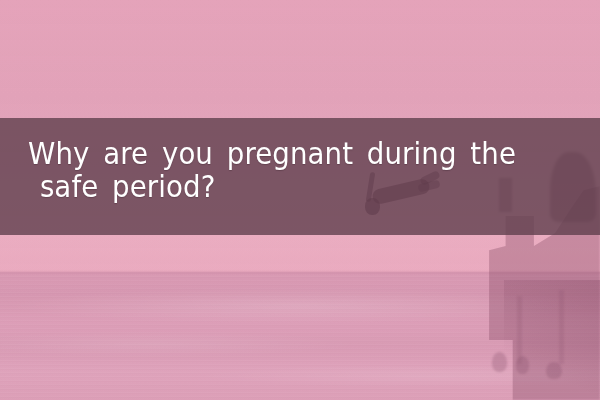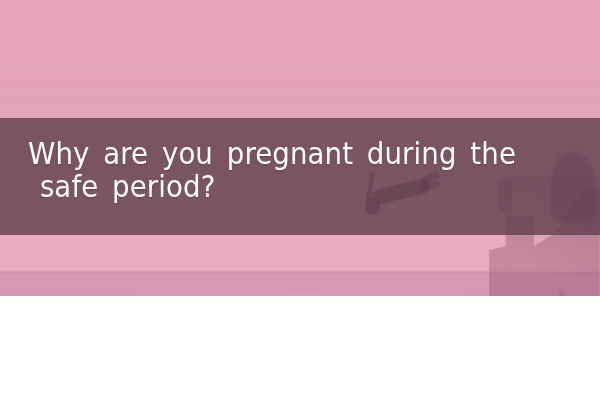--- a/index.html
+++ b/index.html
@@ -7,21 +7,21 @@
     padding: 0;
     background: #ffffff;
   }
   body {
     font-family: "DejaVu Sans", sans-serif;
   }
 
   #poster {
     position: relative;
     width: 600px;
-    height: 296px;
+    height: 400px;
     overflow: hidden;
     background: #e8afc4;
   }
 
   
 
   .photo-layer {
     position: absolute;
     left: 0;
     width: 600px;

